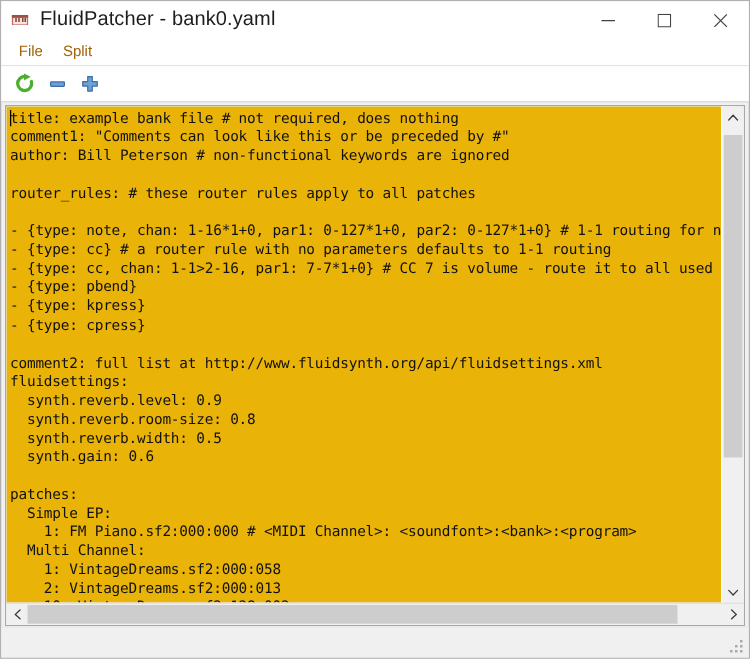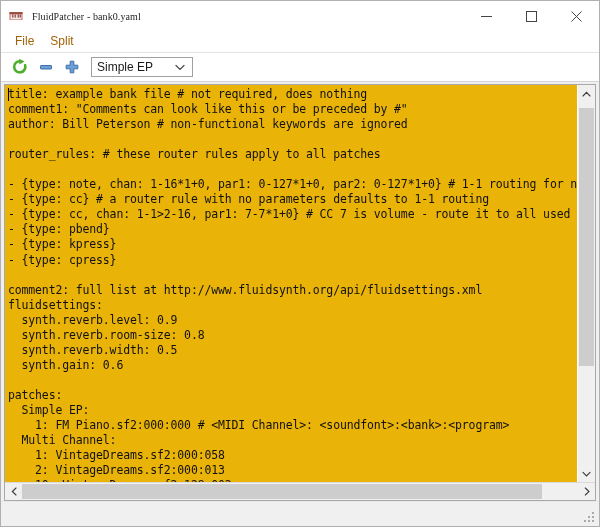--- a/index.html
+++ b/index.html
@@ -37,25 +37,24 @@
   }
   .title-icon {
     width: 16px;
     height: 16px;
     margin-left: 7px;
     margin-right: 8px;
     position: relative;
     flex: 0 0 auto;
   }
   .title-text {
-    font-size: 10px;
+    font-size: 16px;
     color: #1d1d1d;
     letter-spacing: 0.1px;
     white-space: nowrap;
-    font-family: Liberation Serif, serif;
   }
   .win-controls {
     position: absolute;
     right: 0;
     top: 0;
     height: 30px;
     display: flex;
   }
   .win-btn {
     width: 45px;
@@ -316,28 +315,20 @@
         <rect x="2.5" y="6.5" width="11" height="3.5" rx="0.6" fill="#6ea0d8" stroke="#3b6ea8" stroke-width="1"></rect>
       </svg>
     </div>
 
     <div class="tb-btn">
       <svg width="16" height="16" viewBox="0 0 16 16">
         <path d="M6.2 2.2 h3.6 v4 h4 v3.6 h-4 v4 h-3.6 v-4 h-4 v-3.6 h4 z" fill="#6ea0d8" stroke="#3b6ea8" stroke-width="1" stroke-linejoin="round"></path>
       </svg>
     </div>
 
-    <div class="combo">
-      <div class="combo-text">Simple EP</div>
-      <div class="combo-arrow">
-        <svg width="10" height="7" viewBox="0 0 10 7">
-          <path d="M1 1.5 L5 5.5 L9 1.5" fill="none" stroke="#4a4a4a" stroke-width="1.2" stroke-linecap="round"></path>
-        </svg>
-      </div>
-    </div>
   </div>
 
   <div class="editor-wrap">
     <div class="editor-row">
 
       <div class="code">
         <div class="caret"></div>
         <pre>title: example bank file # not required, does nothing
 comment1: "Comments can look like this or be preceded by #"
 author: Bill Peterson # non-functional keywords are ignored

